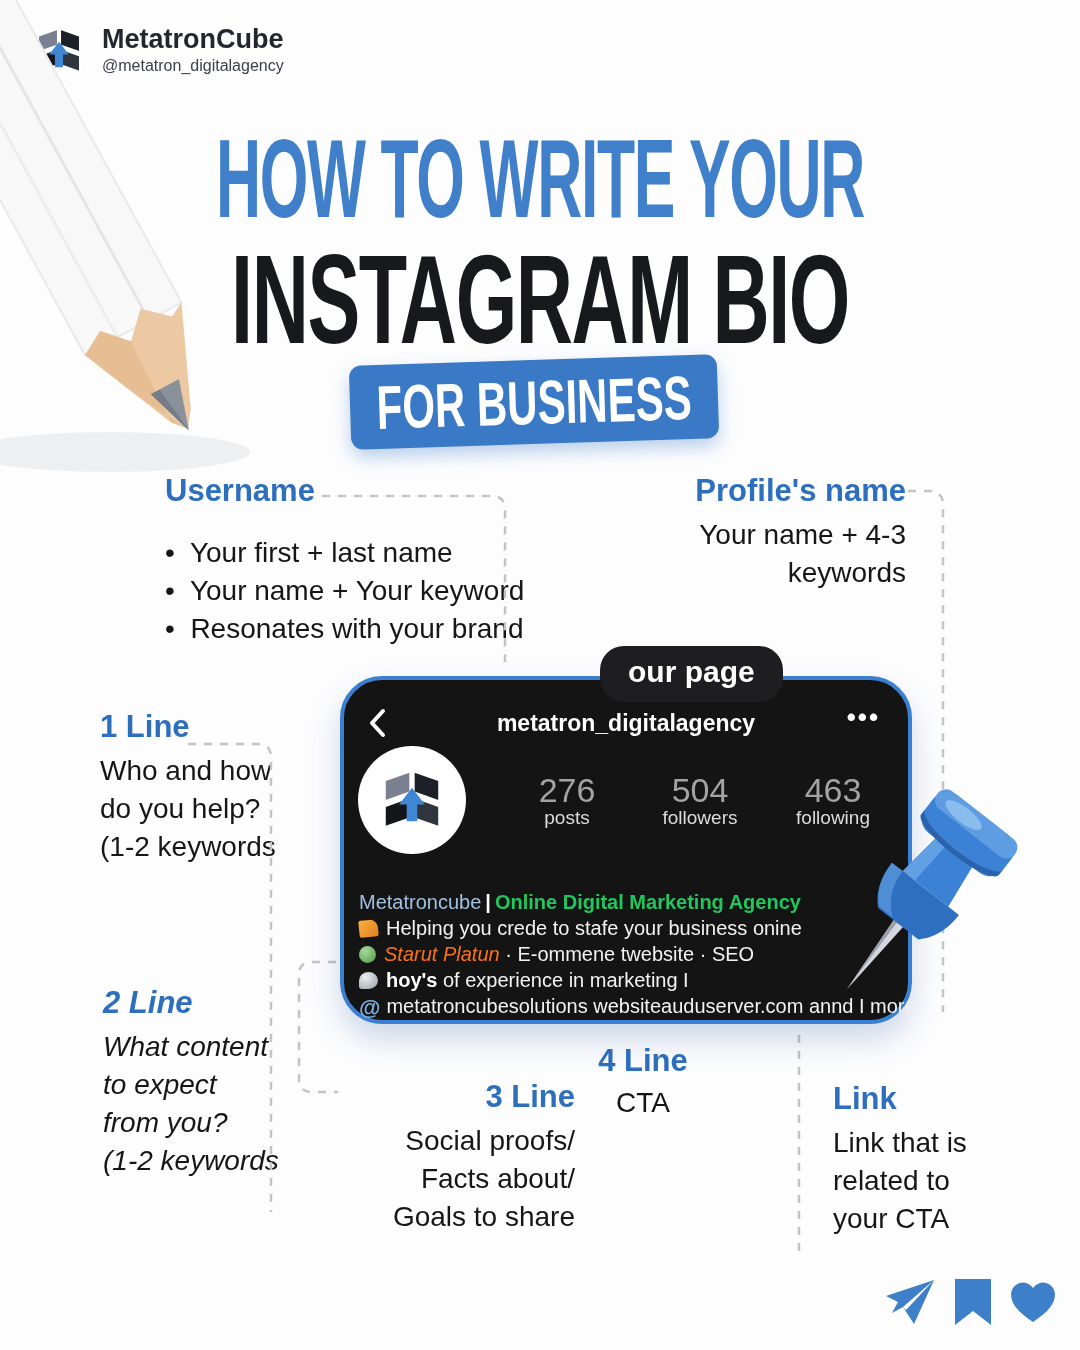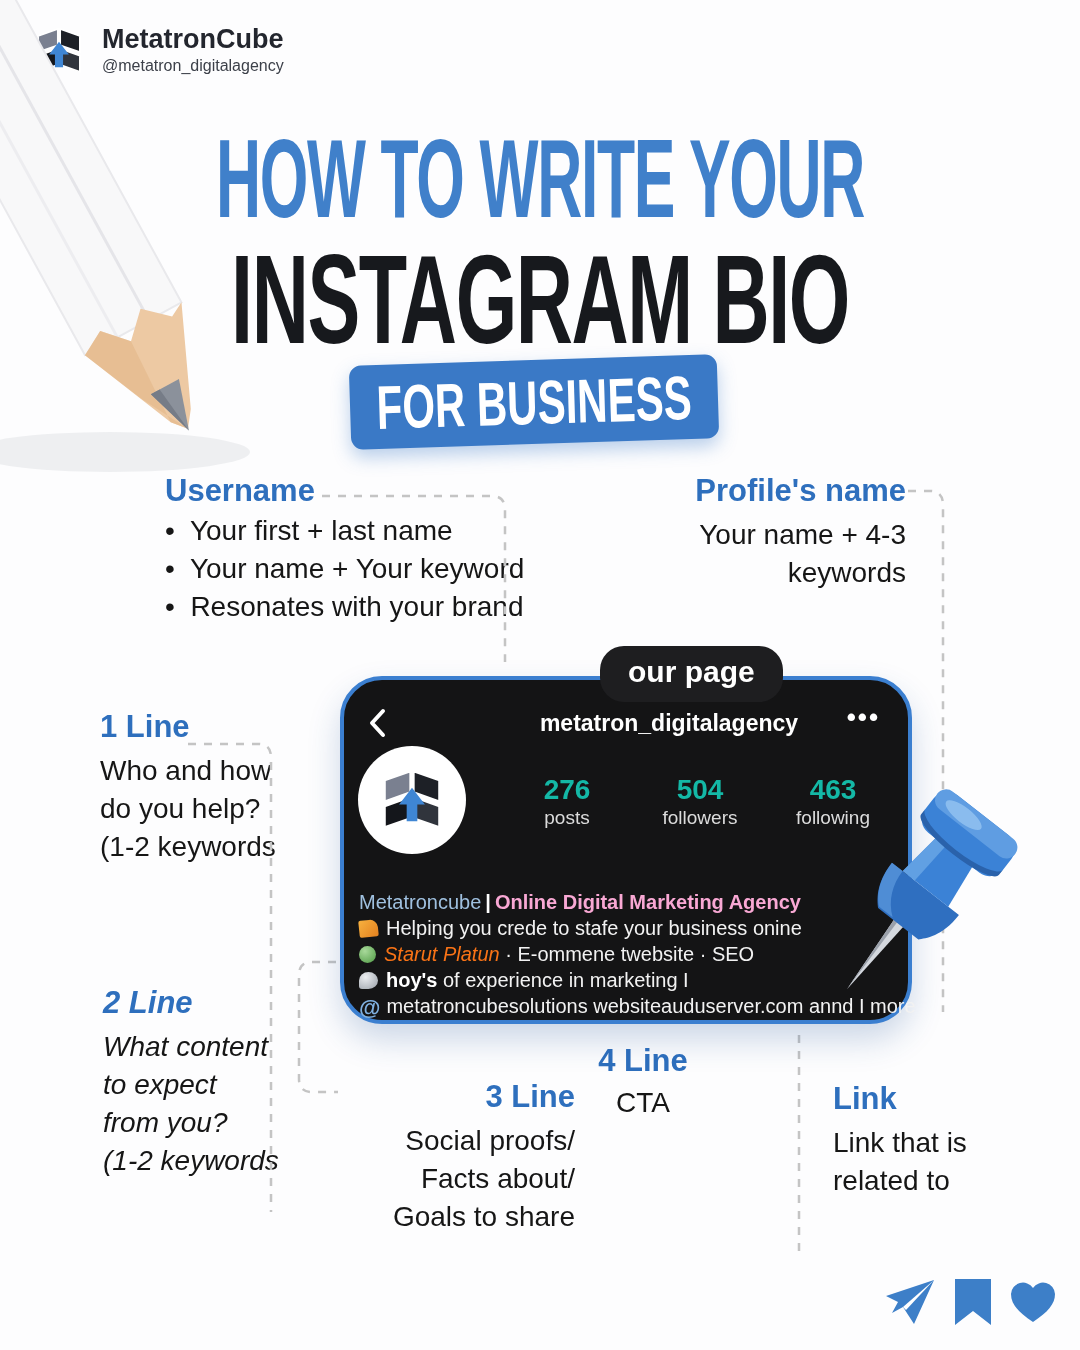--- a/index.html
+++ b/index.html
@@ -24,21 +24,21 @@
     border-radius:12px;transform:rotate(-1.8deg);display:flex;align-items:center;justify-content:center;
     box-shadow:0 8px 18px rgba(58,121,198,.35);}
   .badge span{color:#ffffff;font-weight:bold;font-size:56px;letter-spacing:0;
     transform:scale(.75,1.1);white-space:nowrap;}
 
   
   .h{color:#2e6fbd;font-weight:bold;font-size:31px;line-height:34px;}
   .t{font-size:28px;line-height:38px;color:#161616;}
 
   .sec-username{position:absolute;left:165px;top:474px;width:360px;}
-  .sec-username .t{margin-top:4px;}
+  .sec-username .t{margin-top:26px;}
   .sec-profile{position:absolute;left:618px;top:474px;width:288px;text-align:right;}
   .sec-profile .t{margin-top:8px;}
   .sec-1line{position:absolute;left:100px;top:710px;width:190px;}
   .sec-1line .t{margin-top:8px;}
   .sec-2line{position:absolute;left:103px;top:986px;width:190px;font-style:italic;}
   .sec-2line .t{margin-top:8px;}
   .sec-3line{position:absolute;left:345px;top:1080px;width:230px;text-align:right;}
   .sec-3line .t{margin-top:8px;}
   .sec-4line{position:absolute;left:558px;top:1044px;width:170px;text-align:center;}
   .sec-4line .t{margin-top:6px;}
@@ -46,34 +46,34 @@
   .sec-link .t{margin-top:8px;}
 
   
   .tag{position:absolute;left:600px;top:646px;z-index:4;background:#1e1e20;color:#fff;
     font-weight:bold;font-size:30px;padding:9px 28px 13px;border-radius:24px;}
   .card{position:absolute;left:340px;top:676px;width:572px;height:348px;z-index:3;
     background:#141415;border:4px solid #3b7fd0;border-radius:42px;box-sizing:border-box;
     box-shadow:0 16px 32px rgba(30,80,150,.22);color:#f2f2f2;}
   .card-head{position:absolute;left:0;top:26px;width:100%;height:36px;}
   .card-user{position:absolute;left:0;top:4px;width:100%;text-align:center;
-    font-weight:bold;font-size:23px;color:#fff;padding-left:43px;}
+    font-weight:bold;font-size:23px;color:#fff;}
   .card-back{position:absolute;left:24px;top:2px;}
   .card-menu{position:absolute;right:28px;top:-4px;font-size:26px;letter-spacing:2px;color:#fff;font-weight:bold;}
   .avatar{position:absolute;left:14px;top:66px;width:108px;height:108px;border-radius:50%;
     background:#fff;display:flex;align-items:center;justify-content:center;}
   .stats{position:absolute;left:178px;top:94px;width:356px;display:flex;justify-content:space-between;}
   .stat{text-align:center;min-width:90px;}
-  .stat-v{font-size:28px;font-weight:bold;color:#14b8a6;line-height:32px;}
+  .stat-v{font-size:34px;font-weight:normal;color:#a3a3a3;line-height:32px;}
   .stat-l{font-size:19px;color:#dcdcdc;line-height:24px;}
   .bio{position:absolute;left:15px;top:210px;width:548px;font-size:20px;line-height:25px;}
   .bio-row{margin-bottom:1px;white-space:nowrap;}
   .bio-name{color:#9fc0df;}
   .bio-div{color:#fff;font-weight:bold;padding:0 4px;}
-  .bio-title{color:#f9a8d4;font-weight:bold;}
+  .bio-title{color:#22c55e;font-weight:bold;}
   .lead-it{font-style:italic;color:#f97316;margin-top:32px;}
   .lead-b{font-weight:bold;color:#fff;}
   .ic{display:inline-block;vertical-align:-2px;margin-right:8px;}
   .ic-note{width:19px;height:17px;background:linear-gradient(135deg,#f7b13f,#e2801f);
     border-radius:2px 8px 2px 2px;transform:rotate(-6deg);}
   .ic-dot{width:17px;height:17px;border-radius:50%;background:radial-gradient(circle at 35% 30%,#a8d99a,#4f9a44);}
   .ic-bubble{width:19px;height:17px;background:radial-gradient(circle at 35% 30%,#eceef1,#9aa0a8);
     border-radius:50% 50% 50% 3px;}
   .ic-at{color:#7fb0e0;font-weight:bold;font-size:22px;margin-right:6px;vertical-align:-2px;}
 
@@ -181,20 +181,21 @@
     <div class="t">
       <div>CTA</div>
     </div>
   </div>
 
   <div class="sec-link">
     <div class="h">Link</div>
     <div class="t">
       <div>Link that is</div>
       <div>related to</div>
+      <div>your CTA</div>
     </div>
   </div>
 
   <div class="tag">our page</div>
 
   <div class="card">
     <div class="card-head">
       <span class="card-back">
         <svg width="18" height="30" viewBox="0 0 18 30">
             <polyline points="15,3 4,15 15,27" fill="none" stroke="#ffffff" stroke-width="4" stroke-linecap="round" stroke-linejoin="round"></polyline>

